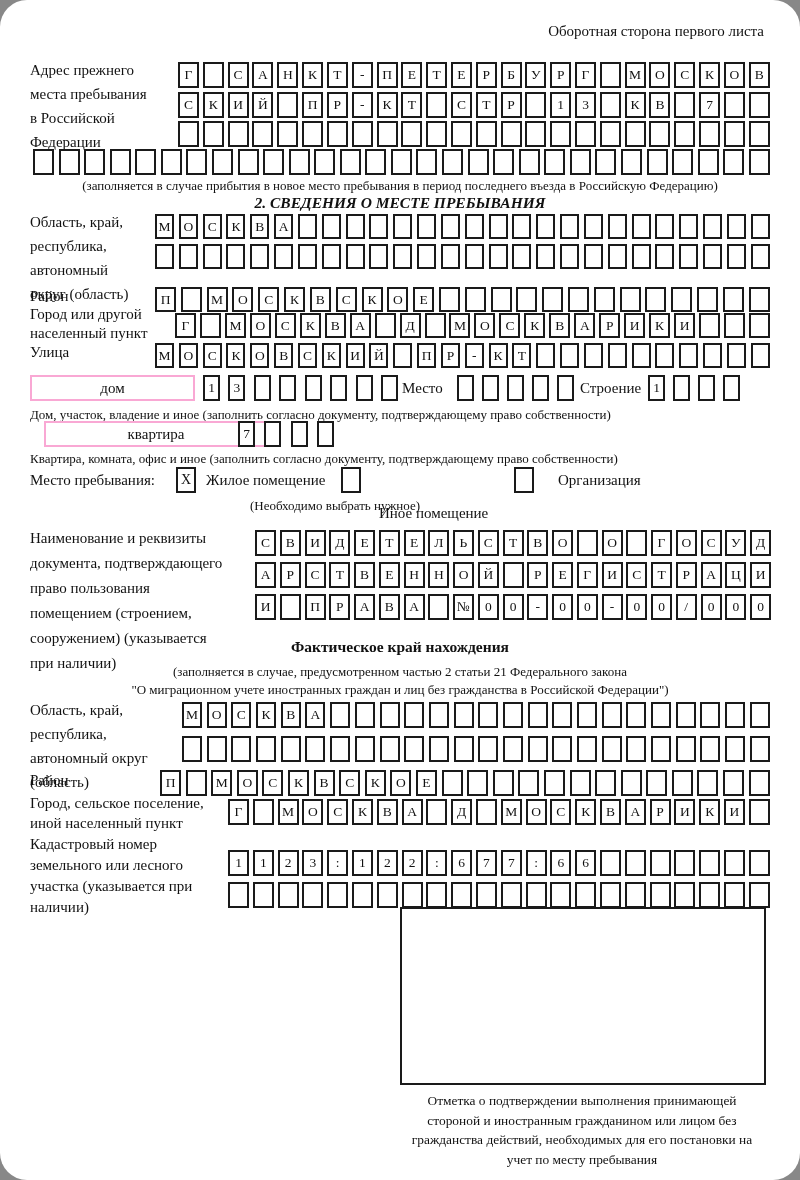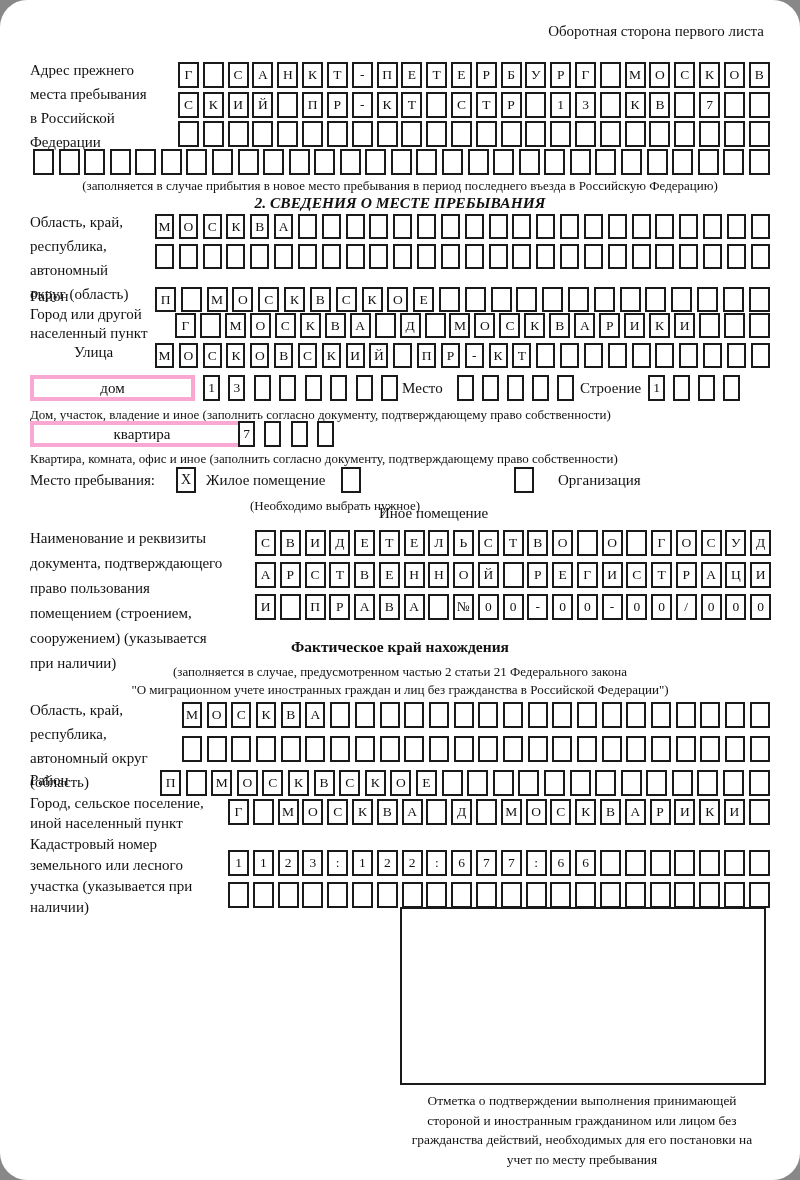--- a/index.html
+++ b/index.html
@@ -19,21 +19,21 @@
   }
   .cell{
     box-sizing:border-box;width:var(--cw);height:var(--ch);
     border:2px solid #1a1a1a;display:flex;align-items:center;justify-content:center;
     font-size:13.5px;font-family:"Liberation Serif",serif;background:#fff;flex:0 0 auto;
   }
   .solo{position:absolute;box-sizing:border-box;border:2px solid #1a1a1a;
     width:20px;height:26px;display:flex;align-items:center;justify-content:center;
     font-size:14px;background:#fff;}
   .widebox{
-    position:absolute;box-sizing:border-box;border:4px solid #f9a8d4;height:26px;
+    position:absolute;box-sizing:border-box;border:2px solid #f9a8d4;height:26px;
     display:flex;align-items:center;justify-content:center;font-size:15px;background:#fff;
   }
   .stampbox{position:absolute;border:2px solid #1a1a1a;background:#fff;}
 </style>
 </head>
 <body>
 
 <div id="page">
 
   <div class="abs lbl" style="top:19px;right:36px;">Оборотная сторона первого листа</div>
@@ -259,21 +259,21 @@
       <span class="cell">А</span>
       <span class="cell">Р</span>
       <span class="cell">И</span>
       <span class="cell">К</span>
       <span class="cell">И</span>
       <span class="cell"></span>
       <span class="cell"></span>
       <span class="cell"></span>
     </div>
 
-  <div class="abs lbl" style="left:30px;top:340px;margin-left:44px;">Улица</div>
+  <div class="abs lbl" style="left:30px;top:340px;">Улица</div>
   <div class="cellrow" style="left:155px;top:343px;width:615px;--cw:19px;--ch:25px;">
       <span class="cell">М</span>
       <span class="cell">О</span>
       <span class="cell">С</span>
       <span class="cell">К</span>
       <span class="cell">О</span>
       <span class="cell">В</span>
       <span class="cell">С</span>
       <span class="cell">К</span>
       <span class="cell">И</span>
@@ -317,21 +317,21 @@
     </div>
   <div class="abs lbl" style="left:580px;top:376px;">Строение</div>
   <div class="cellrow" style="left:648px;top:375px;width:92px;--cw:17px;">
       <span class="cell">1</span>
       <span class="cell"></span>
       <span class="cell"></span>
       <span class="cell"></span>
     </div>
   <div class="abs cap" style="left:30px;top:406px;">Дом, участок, владение и иное (заполнить согласно документу, подтверждающему право собственности)</div>
 
-  <div class="widebox" style="left:30px;top:421px;width:224px;">квартира</div>
+  <div class="widebox" style="left:44px;top:421px;width:224px;">квартира</div>
   <div class="cellrow" style="left:238px;top:421px;width:96px;--cw:17px;">
       <span class="cell">7</span>
       <span class="cell"></span>
       <span class="cell"></span>
       <span class="cell"></span>
     </div>
   <div class="abs cap" style="left:30px;top:450px;">Квартира, комната, офис и иное (заполнить согласно документу, подтверждающему право собственности)</div>
 
   <div class="abs lbl" style="left:30px;top:468px;">Место пребывания:</div>
   <span class="solo" style="left:176px;top:467px;">X</span>

